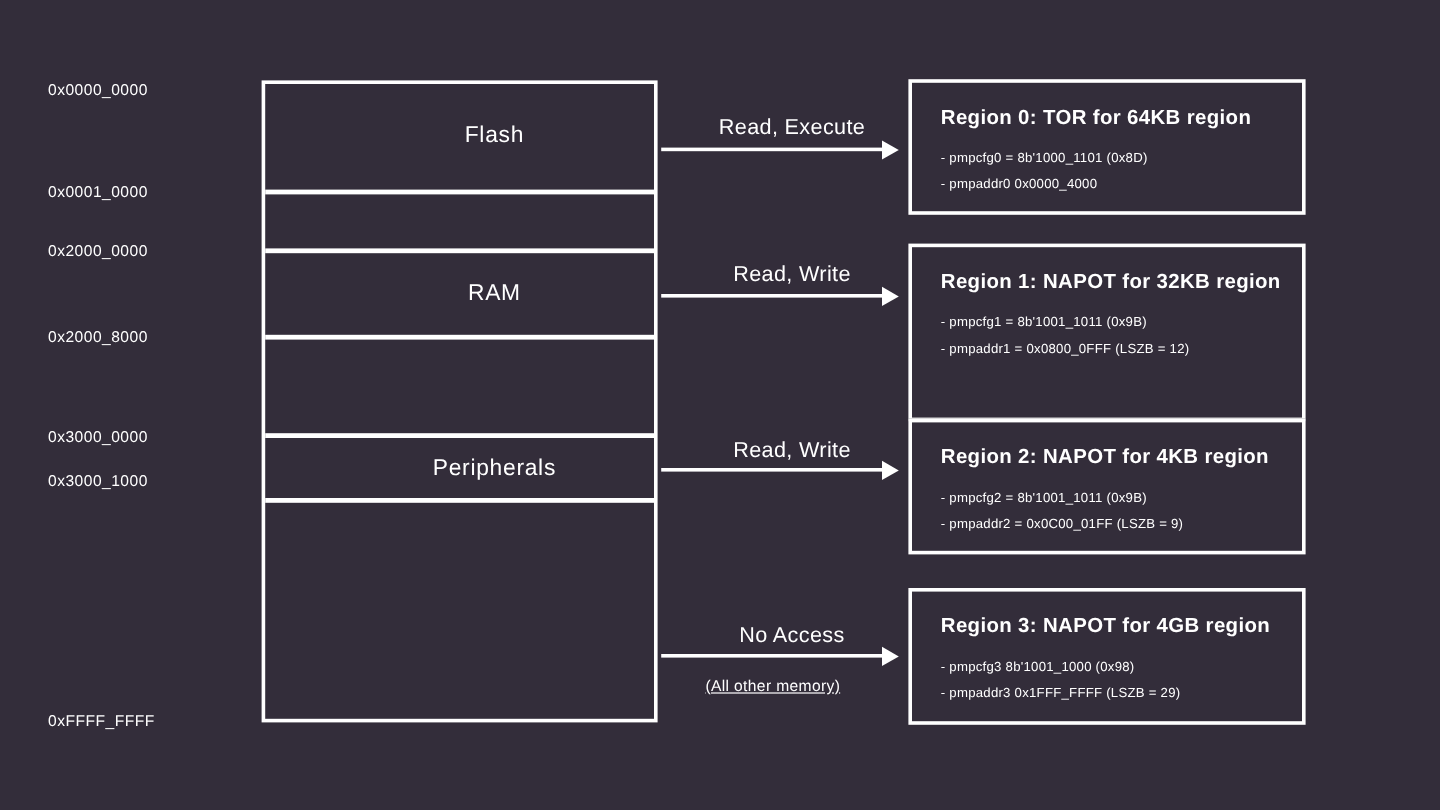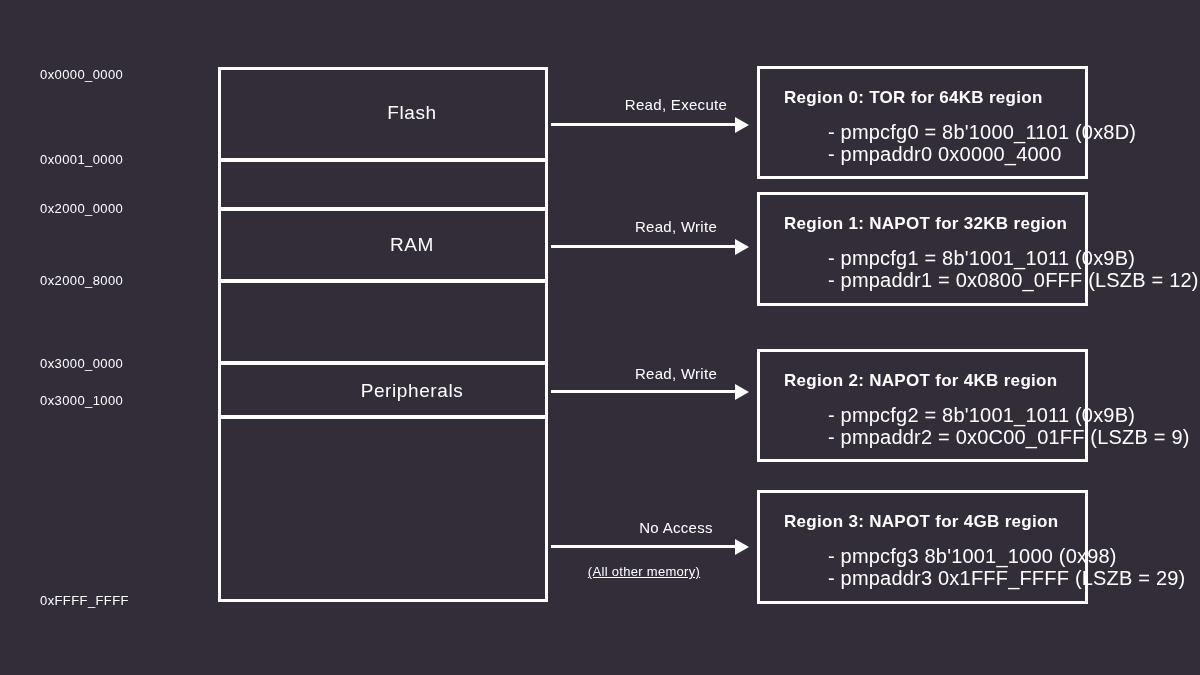--- a/index.html
+++ b/index.html
@@ -62,23 +62,23 @@
   .arrow .head{
     position:absolute;
     left:100%; top:-6.5px;
     width:0; height:0;
     border-top:8px solid transparent;
     border-bottom:8px solid transparent;
     border-left:14px solid var(--fg);
   }
   .arrow-label{
     position:absolute;
-    left:580px; width:192px;
+    left:564px; width:192px;
     text-align:center;
-    font-size:15px;
+    font-size:18px;
     letter-spacing:.3px;
     color:var(--fg);
   }
   .arrow-sublabel{
     position:absolute;
     left:548px; width:192px;
     text-align:center;
     font-size:13px;
     letter-spacing:.3px;
     color:var(--fg);
@@ -95,26 +95,25 @@
   }
   .region-title{
     font-size:17px;
     font-weight:700;
     letter-spacing:.3px;
     margin-bottom:13px;
     color:var(--fg);
     white-space:nowrap;
   }
   .region-line{
-    font-size:20px;
+    font-size:11px;
     line-height:22px;
     letter-spacing:.2px;
     color:var(--fg);
     white-space:nowrap;
-    margin-left:44px;
   }
 </style>
 </head>
 <body>
 
 <div class="canvas">
 
   <div class="memmap"></div>
 
   <div class="divider" style="top:158px"></div>
@@ -155,21 +154,21 @@
   </div>
   <div class="arrow-label" style="top:519px">No Access</div>
   <div class="arrow-sublabel" style="top:564px">(All other memory)</div>
 
   <div class="region-box" style="top:66px;height:113px">
     <div class="region-title">Region 0: TOR for 64KB region</div>
     <div class="region-line">- pmpcfg0 = 8b'1000_1101 (0x8D)</div>
     <div class="region-line">- pmpaddr0 0x0000_4000</div>
   </div>
 
-  <div class="region-box" style="top:192px;height:114px">
+  <div class="region-box" style="top:203px;height:148px">
     <div class="region-title">Region 1: NAPOT for 32KB region</div>
     <div class="region-line">- pmpcfg1 = 8b'1001_1011 (0x9B)</div>
     <div class="region-line">- pmpaddr1 = 0x0800_0FFF (LSZB = 12)</div>
   </div>
 
   <div class="region-box" style="top:349px;height:113px">
     <div class="region-title">Region 2: NAPOT for 4KB region</div>
     <div class="region-line">- pmpcfg2 = 8b'1001_1011 (0x9B)</div>
     <div class="region-line">- pmpaddr2 = 0x0C00_01FF (LSZB = 9)</div>
   </div>

